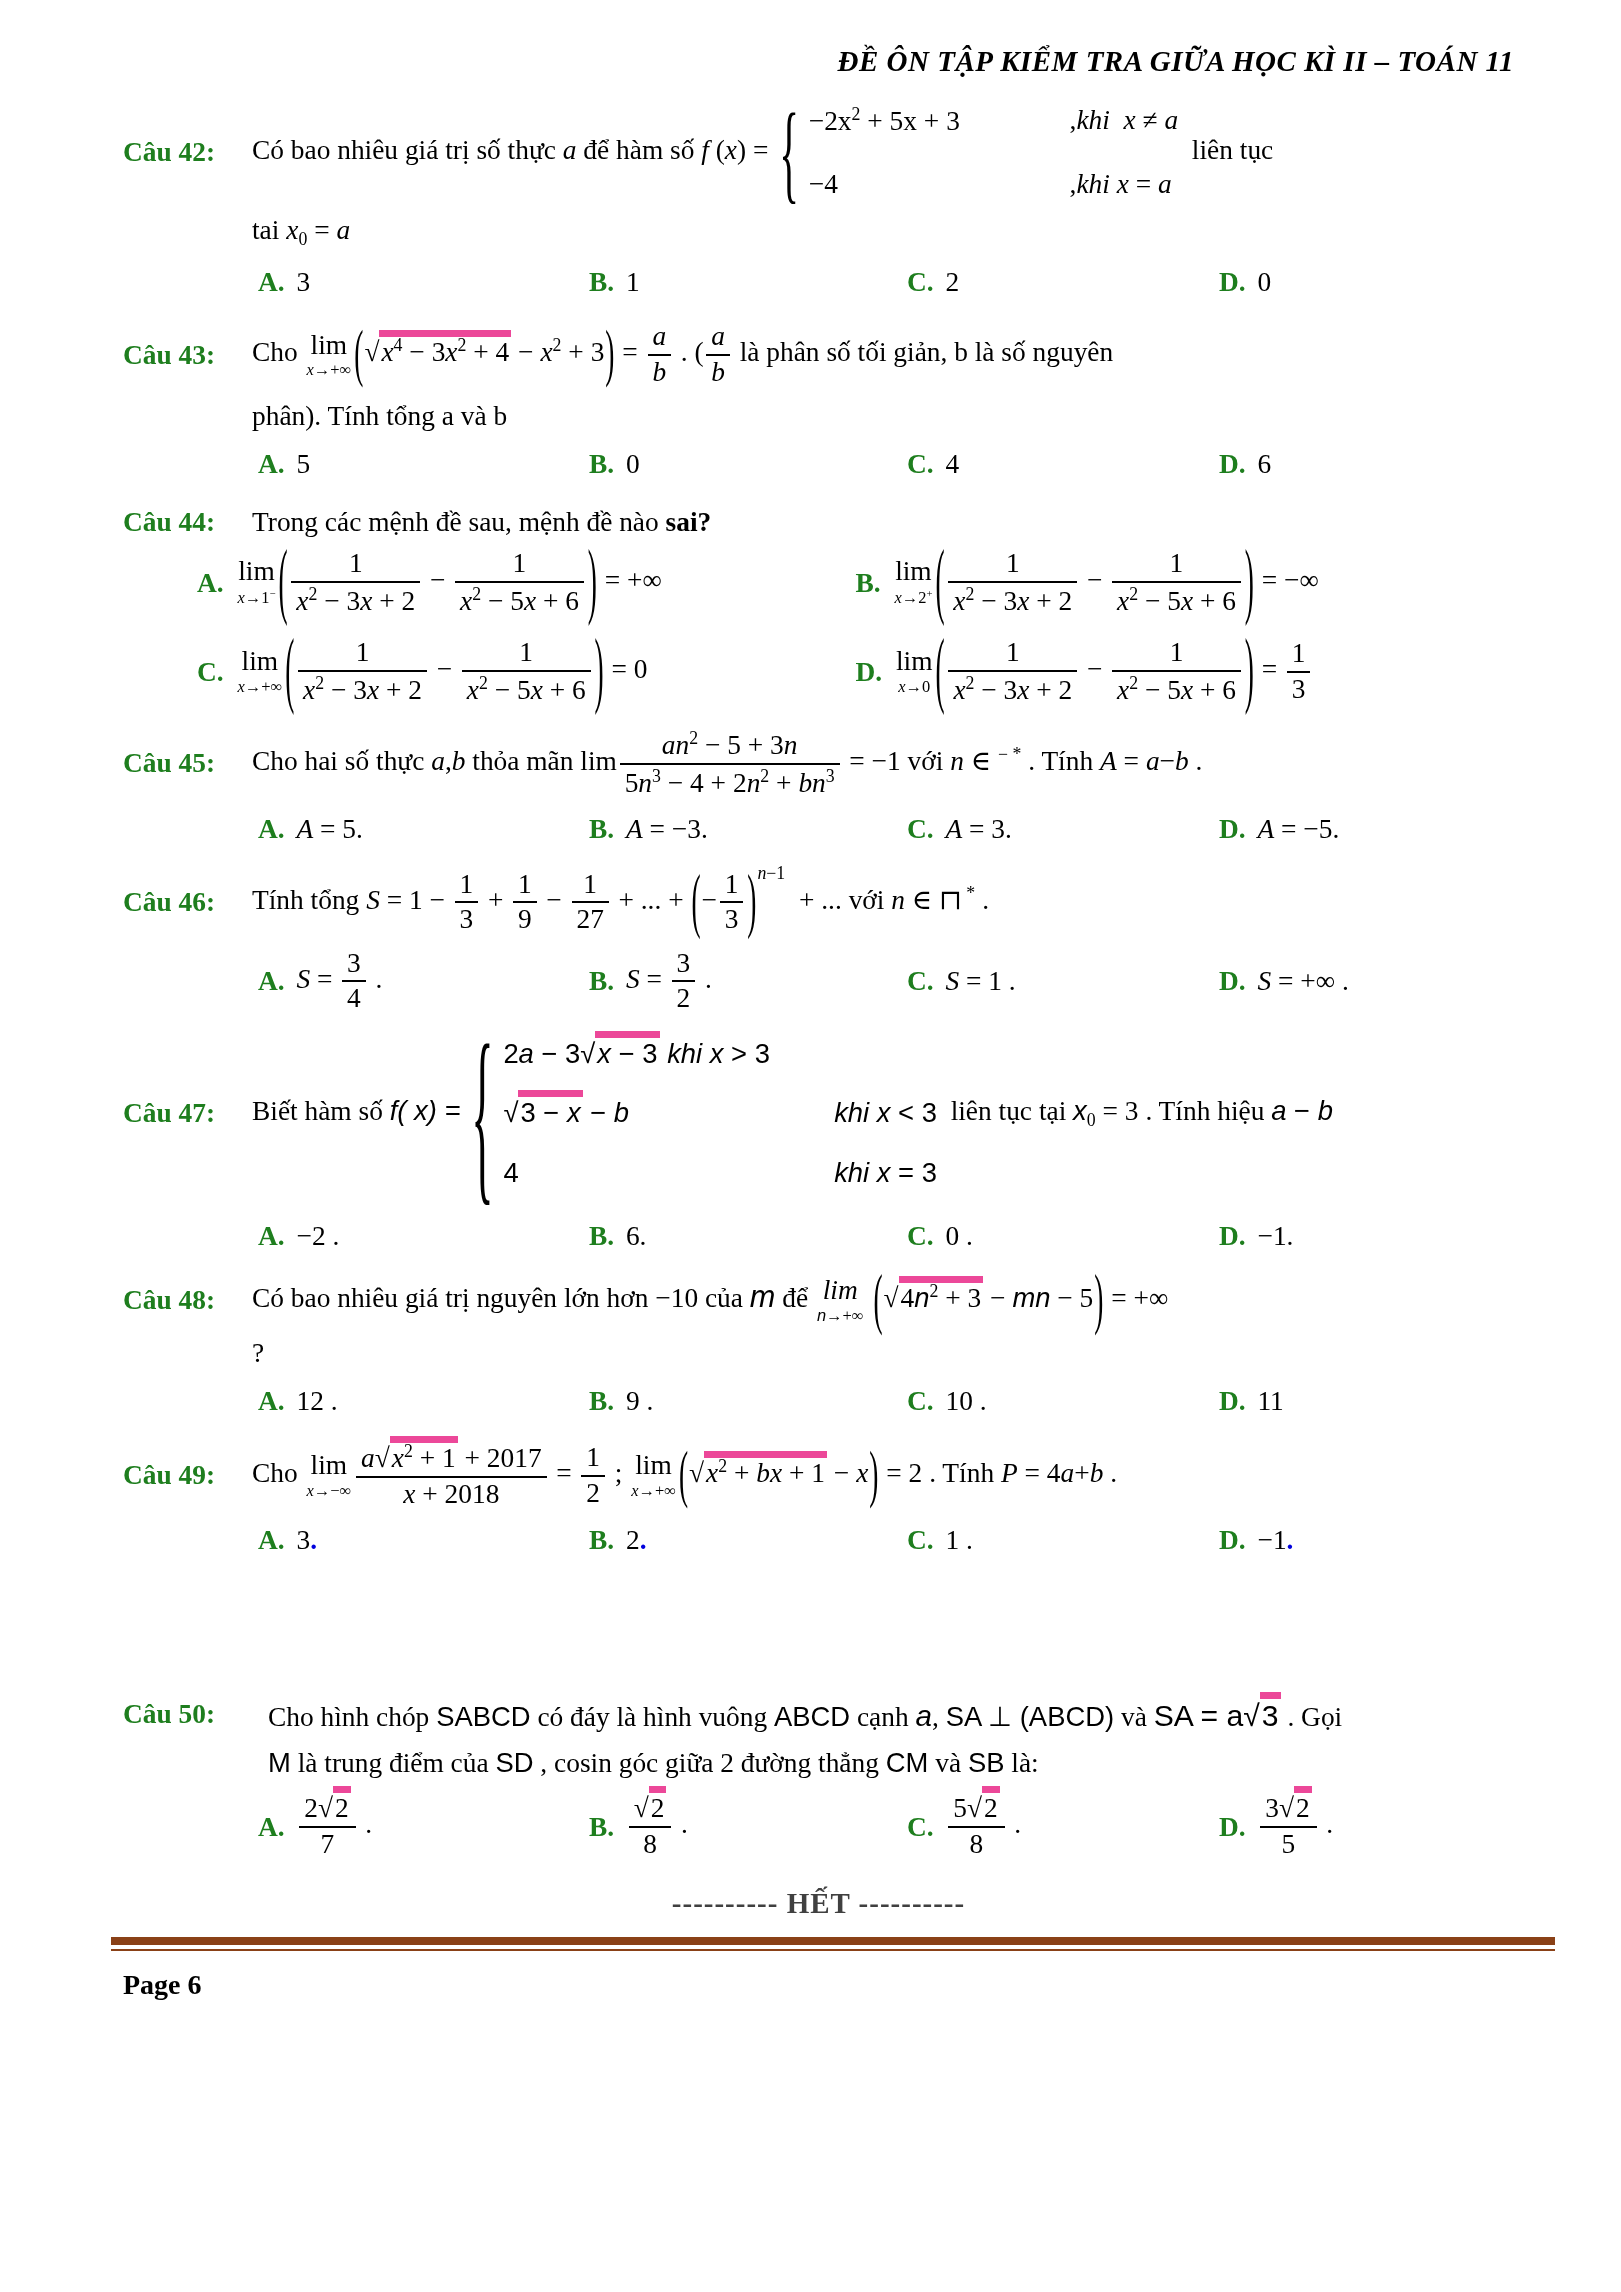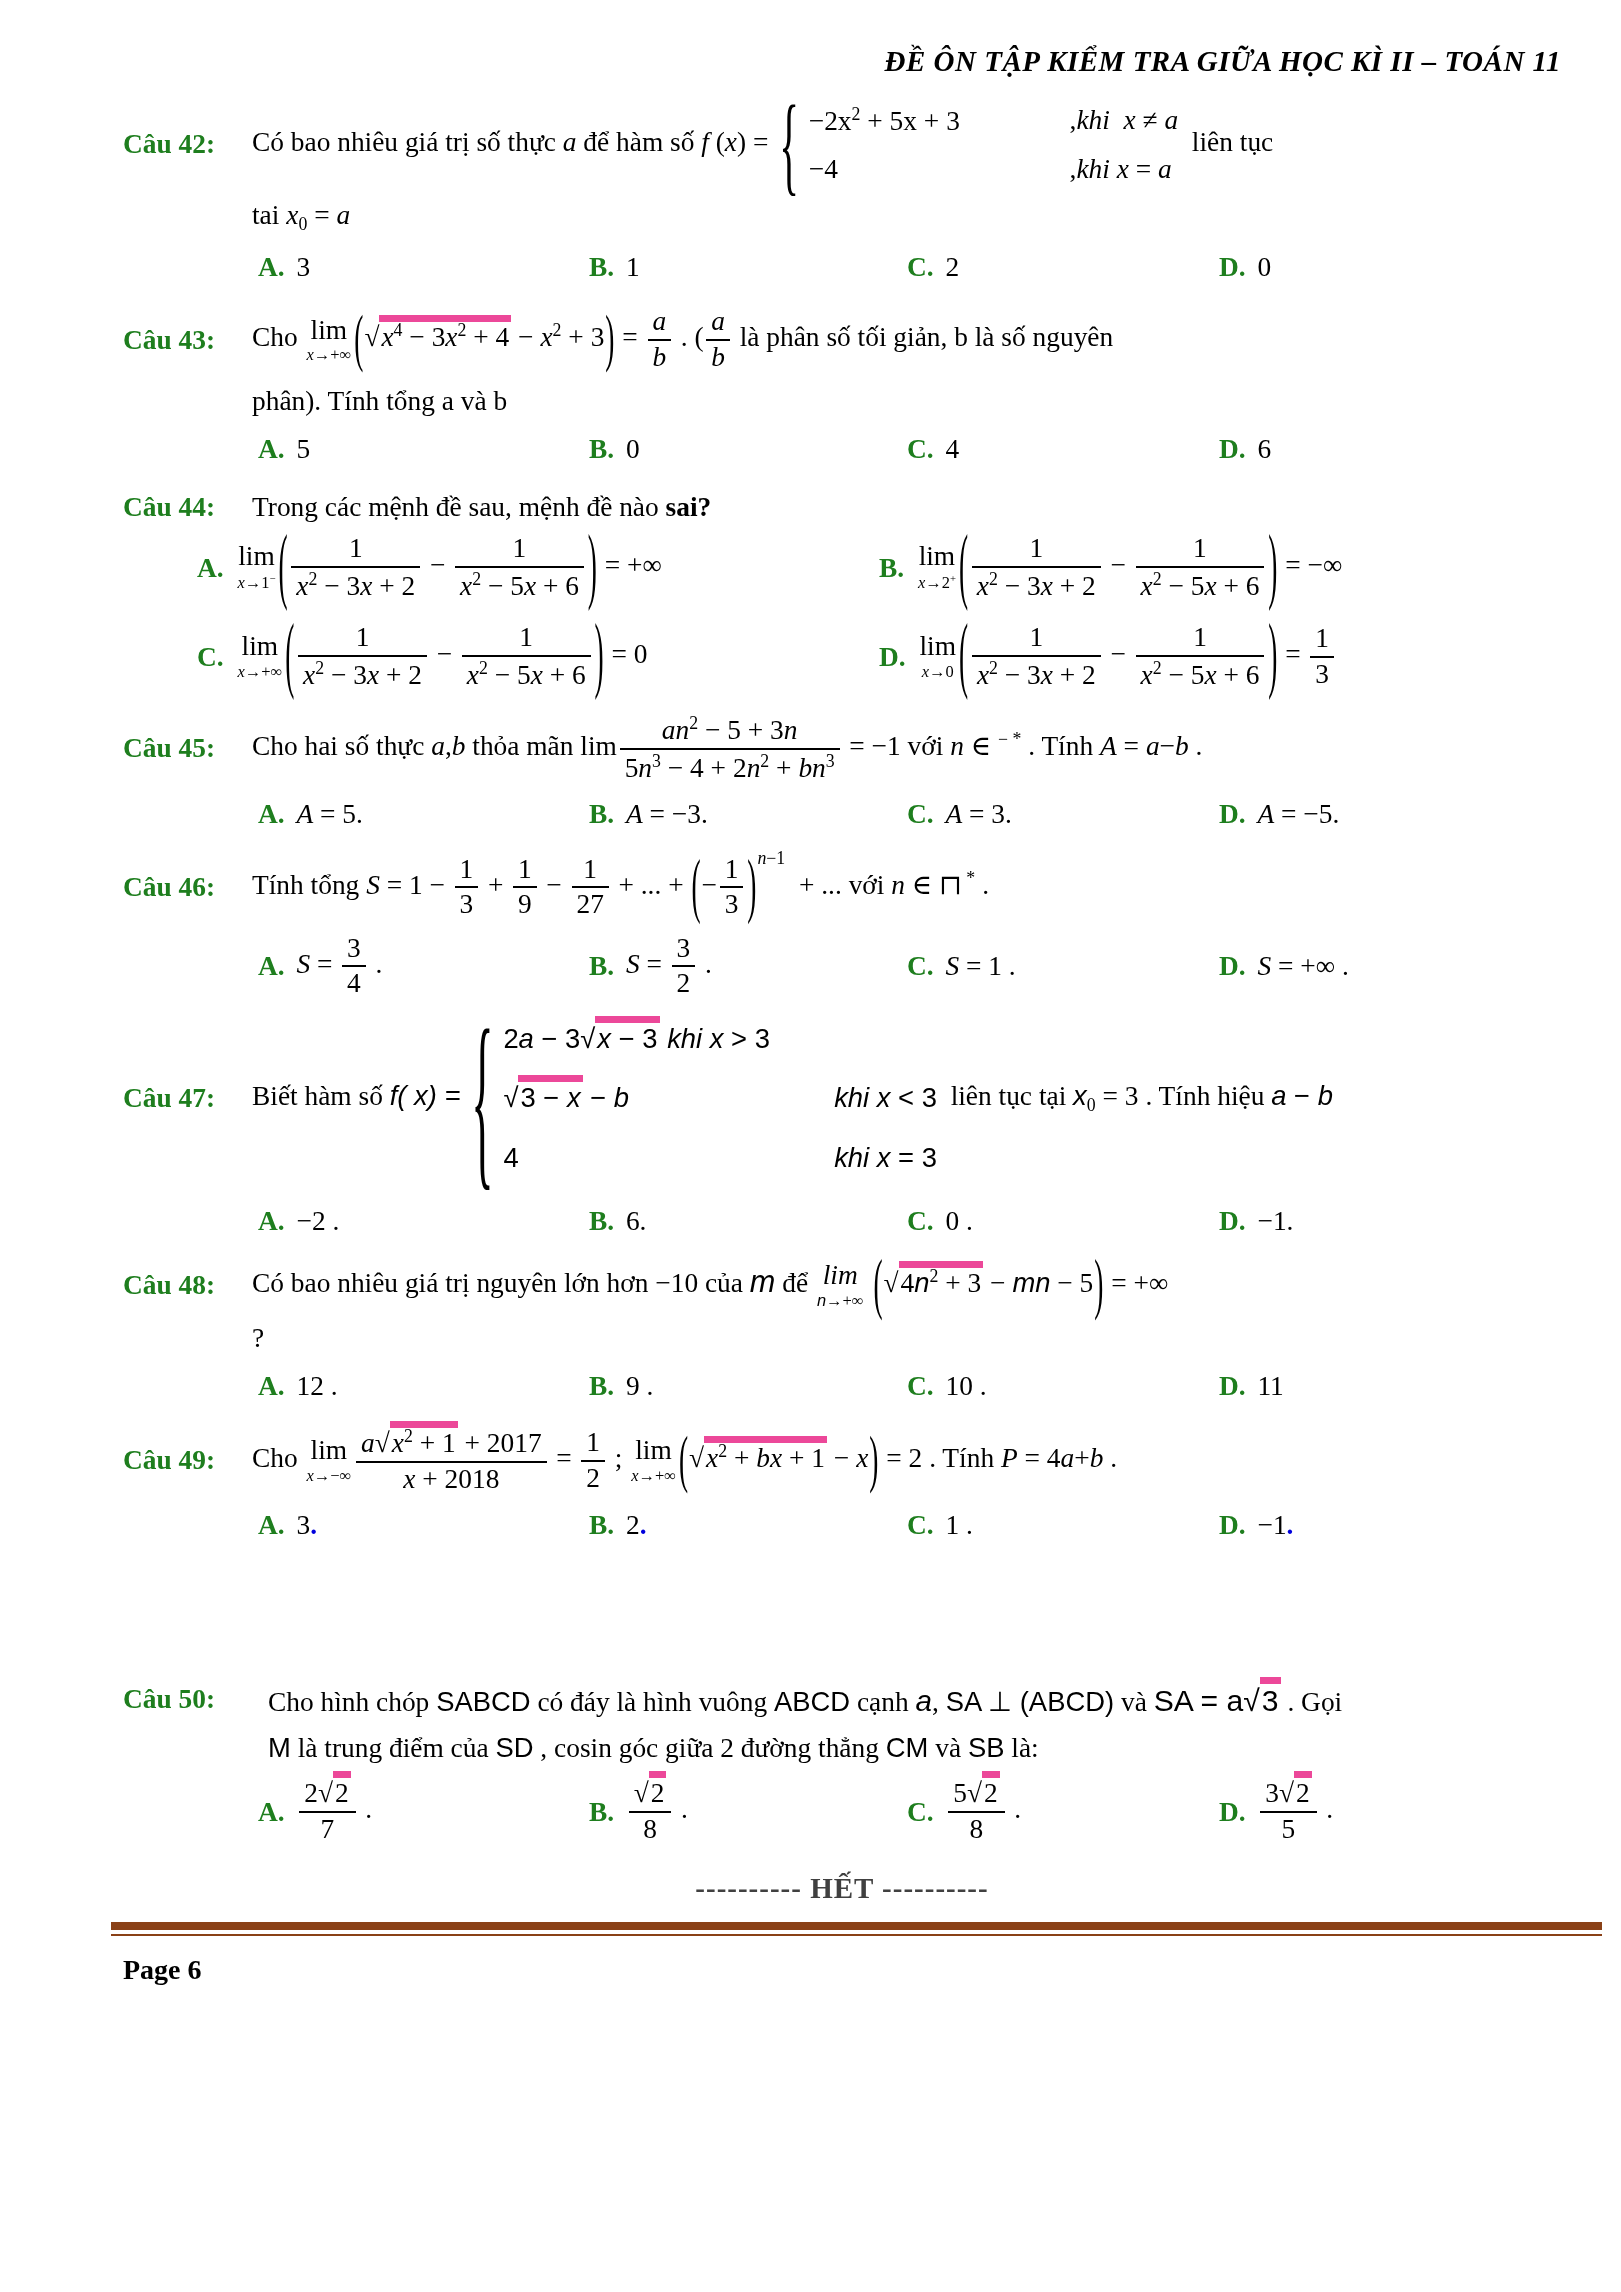--- a/index.html
+++ b/index.html
@@ -1,42 +1,42 @@
 <!DOCTYPE html>
 <html><head>
 <meta charset="utf-8">
 <style>
   html,body{margin:0;padding:0;background:#ffffff;}
   body{
     width:1621px;height:2293px;overflow:hidden;position:relative;
     font-family:"Liberation Serif","DejaVu Serif",serif;
     color:#000;font-size:27.4px;line-height:1.25;
   }
-  .page{padding:43px 60px 0 123px;}
+  .page{padding:43px 107px 0 123px;}
   .hdr{text-align:right;font-weight:bold;font-style:italic;font-size:29px;letter-spacing:0.5px;}
   .q{margin-top:23.5px;}
   .qline{display:flex;align-items:center;}
   .qlabel{color:#1e7e1e;font-weight:bold;flex:none;width:129px;}
   .qlabel.wide{width:145px;}
   .qbody{flex:1;}
   .qcont{margin-left:129px;margin-top:11.8px;}
   .opts{display:grid;grid-template-columns:331px 318px 312px auto;margin-left:135px;margin-top:13.7px;align-items:center;}
   .opt{display:flex;align-items:center;}
   .olet{color:#1e7e1e;font-weight:bold;margin-right:11.8px;}
   .opts44{display:grid;grid-template-columns:1fr 1fr;margin-left:74px;margin-top:9.8px;row-gap:21.6px;align-items:center;}
   
   .fr{display:inline-block;vertical-align:middle;text-align:center;line-height:1.08;margin:0 2.9px;}
   .fr .n{display:block;padding:0 4.9px 2px;}
   .fr .d{display:block;border-top:2px solid #000;padding:2px 4.9px 0;}
   .lm{display:inline-block;vertical-align:middle;text-align:center;line-height:1;margin:0 2px;}
   .lm .t{display:block;}
   .lm .b{display:block;font-size:0.60em;line-height:1;margin-top:2.9px;white-space:nowrap;}
   .bp{display:inline-block;transform:scaleY(var(--sy,1.8));transform-origin:center;vertical-align:middle;line-height:1;margin:0 1px;font-weight:400;}
   .br{display:inline-block;transform:scaleY(var(--sy,2.3));transform-origin:center;vertical-align:middle;line-height:1;margin:0 9.8px 0 3.9px;font-size:1.5em;font-weight:300;}
-  .cs{display:inline-flex;flex-direction:column;vertical-align:middle;text-align:left;row-gap:14px;}
+  .cs{display:inline-flex;flex-direction:column;vertical-align:middle;text-align:left;row-gap:29px;}
   .cs .cr{display:grid;grid-template-columns:var(--cw,250px) auto;column-gap:7.8px;}
   .cs3{row-gap:25px;--cw:323px;}
   .sq{white-space:nowrap;}
   .sq .rd{border-top:7px solid #ec4899;padding:0 2px;}
   .hx{font-size:0.65em;position:relative;top:-1.1em;}
   .sf{font-family:"Liberation Sans","DejaVu Sans",sans-serif;}
   .bdot{color:#0000dd;font-weight:bold;}
   .spacer{height:116px;}
   .het{text-align:center;color:#404040;font-weight:bold;font-size:29px;margin-top:25.5px;letter-spacing:1px;}
   .rule{margin-top:15.7px;margin-left:-11.8px;margin-right:-41px;height:3.9px;border-top:8.8px solid #8a4117;border-bottom:2px solid #8a4117;}

